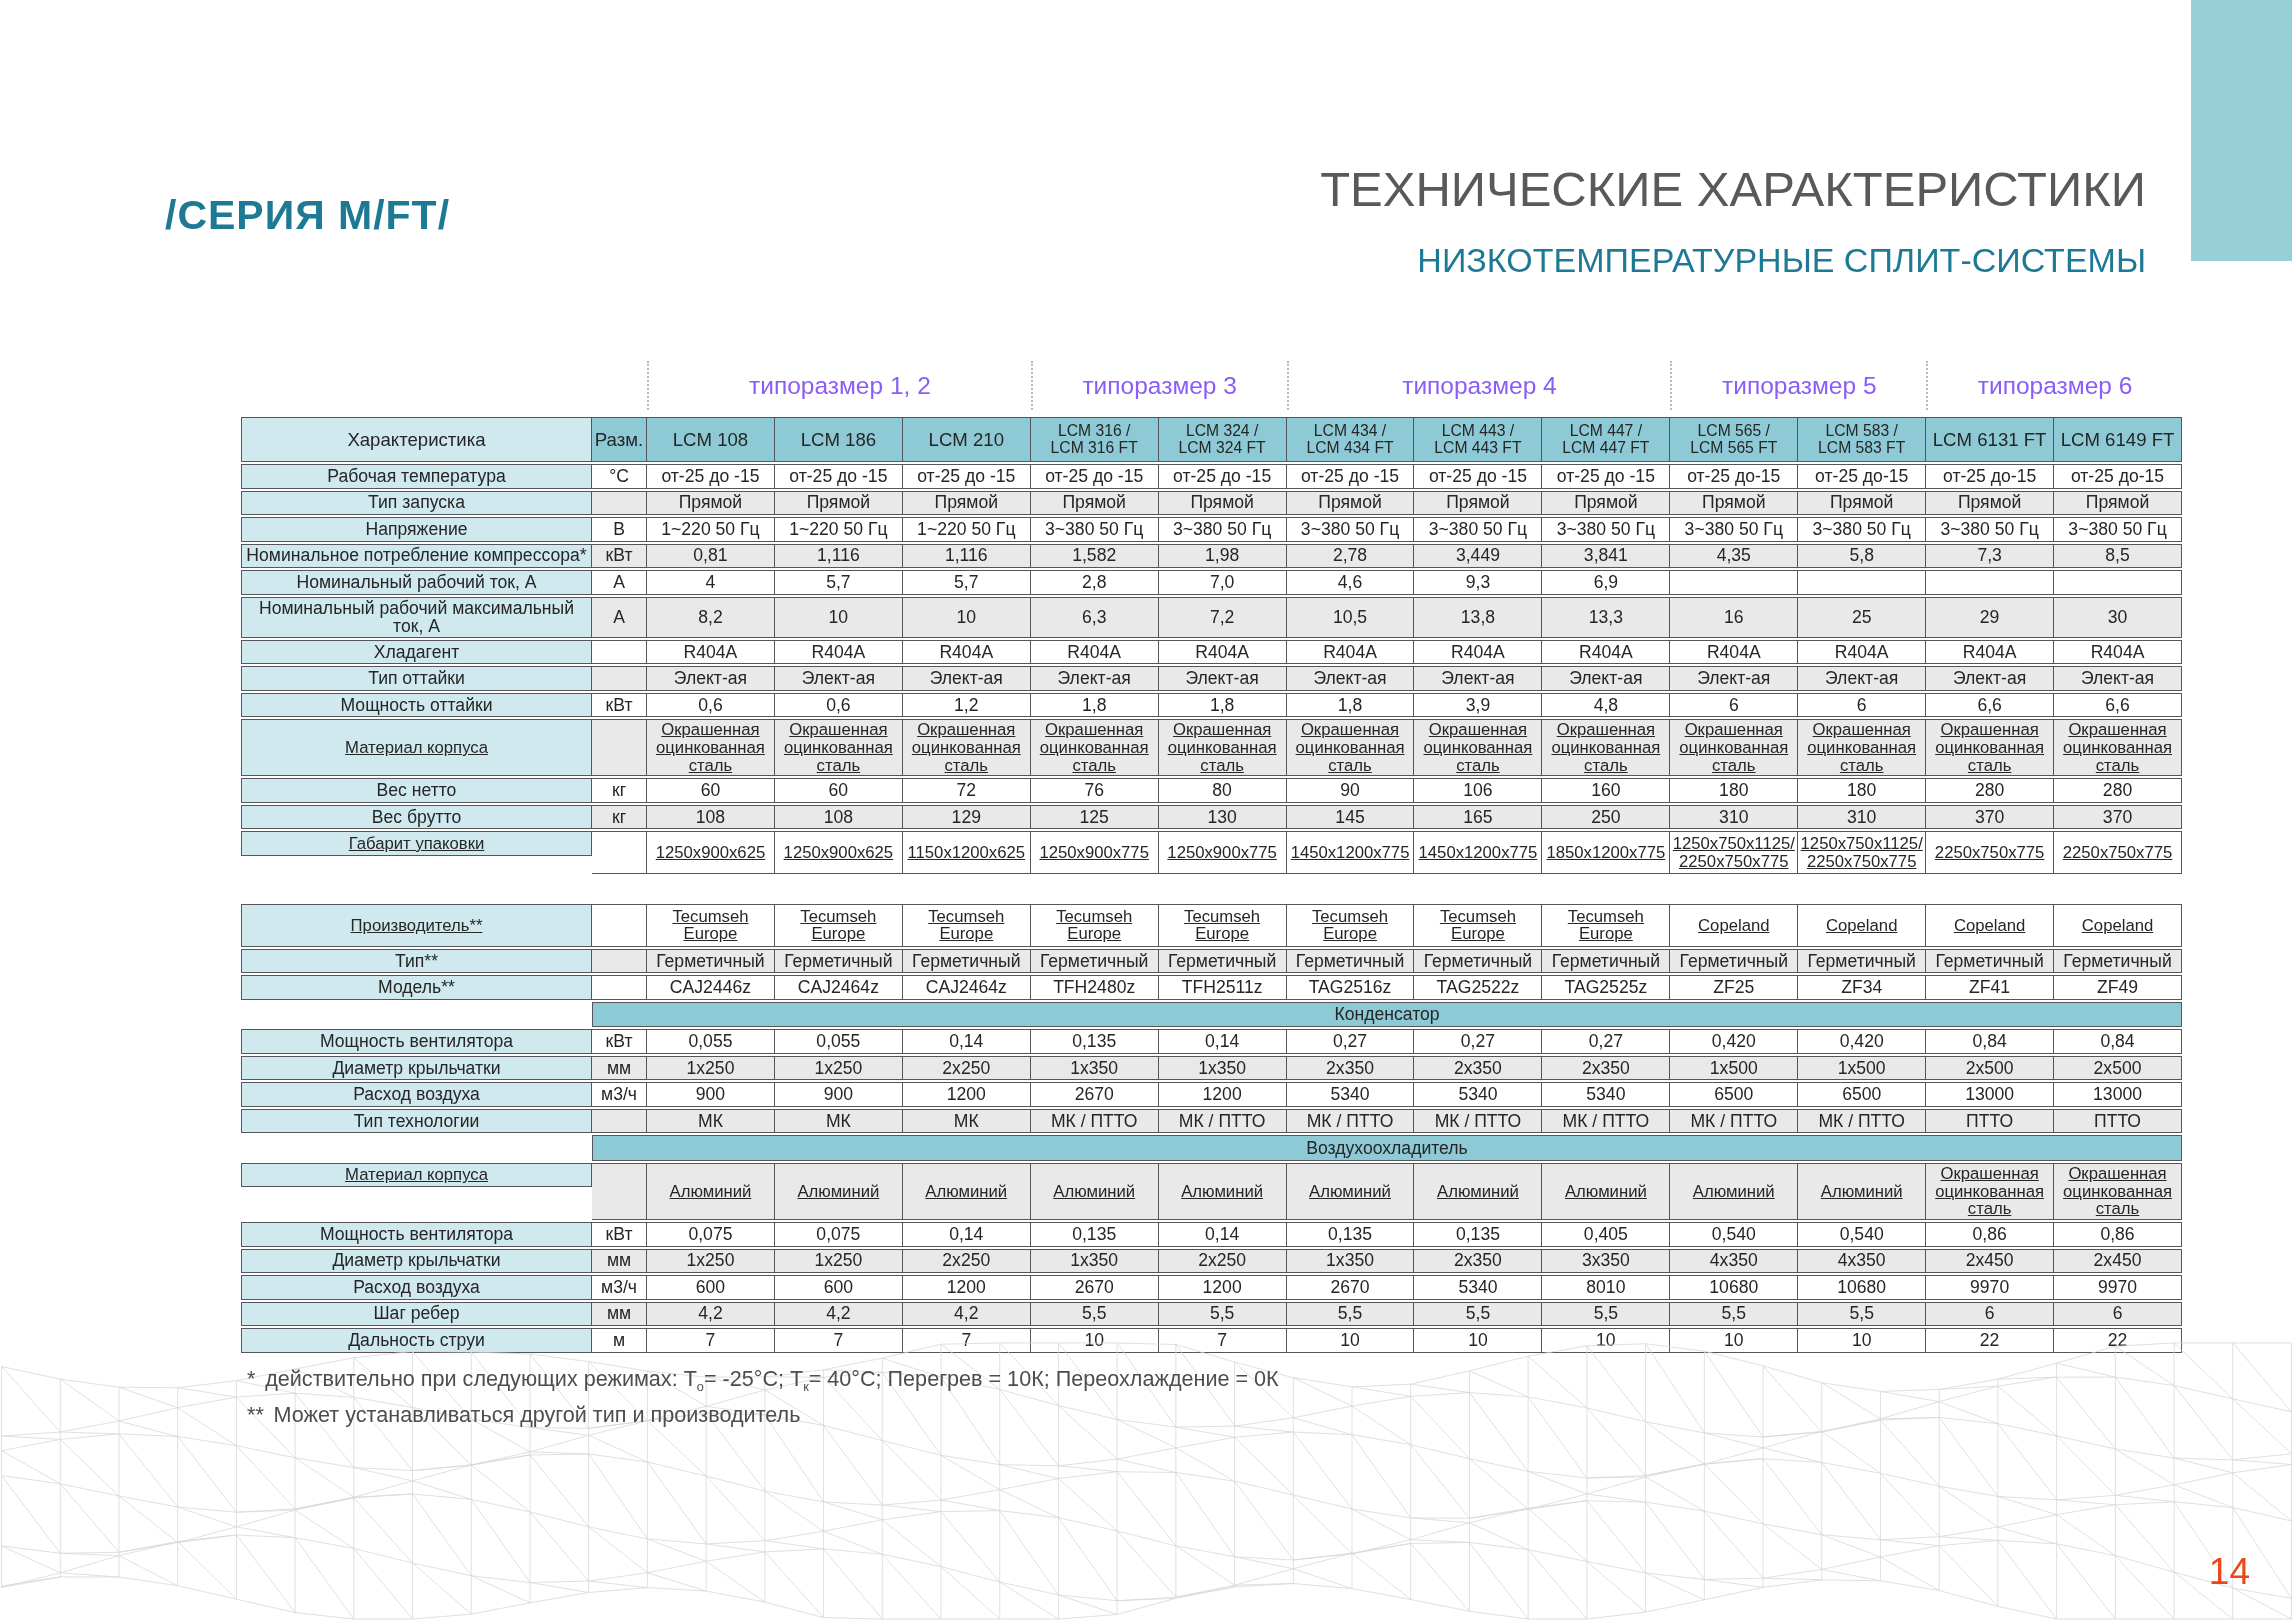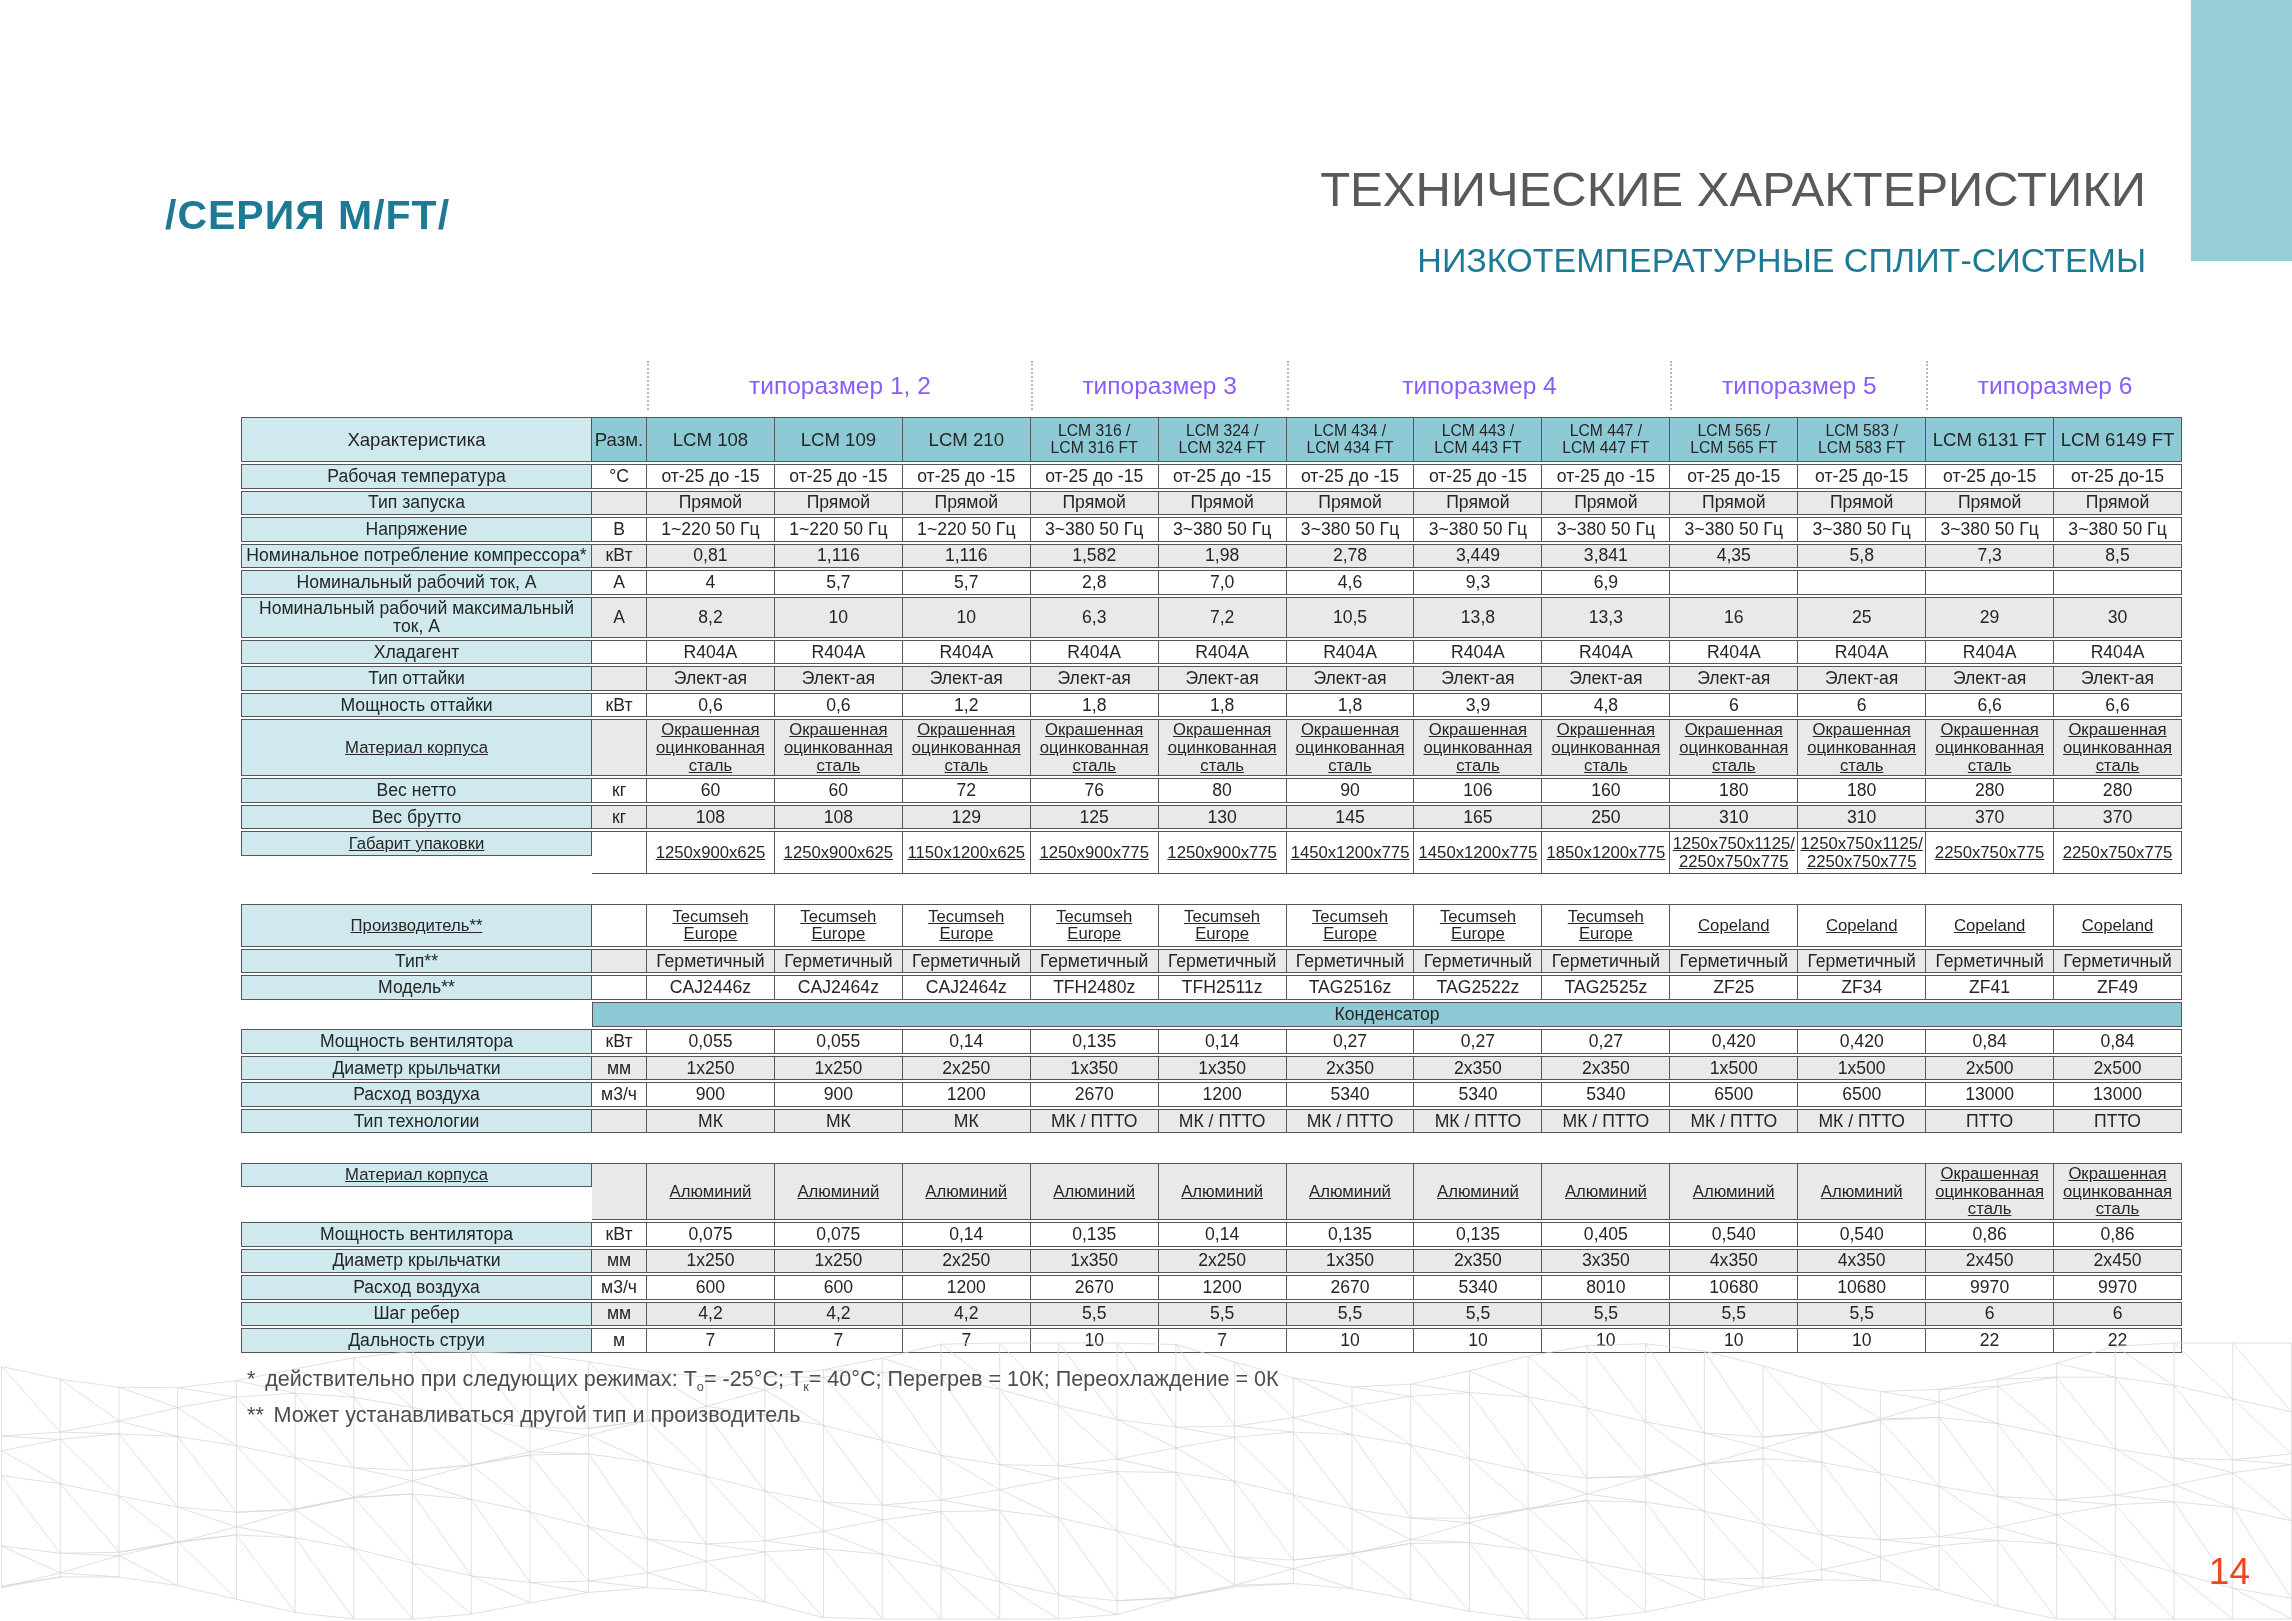--- a/index.html
+++ b/index.html
@@ -71,21 +71,21 @@
     <div class="group g3">типоразмер 4</div>
     <div class="group g2">типоразмер 5</div>
     <div class="group g2">типоразмер 6</div>
   </div>
 
   <div id="spec-table" class="spec-table">
       <div class="trow head">
         <div class="cell lab head-lab">Характеристика</div>
         <div class="cell thead">Разм.</div>
         <div class="cell thead">LCM 108</div>
-        <div class="cell thead">LCM 109</div>
+        <div class="cell thead">LCM 186</div>
         <div class="cell thead">LCM 210</div>
         <div class="cell thead two">LCM 316 /
 LCM 316 FT</div>
         <div class="cell thead two">LCM 324 /
 LCM 324 FT</div>
         <div class="cell thead two">LCM 434 /
 LCM 434 FT</div>
         <div class="cell thead two">LCM 443 /
 LCM 443 FT</div>
         <div class="cell thead two">LCM 447 /
@@ -453,20 +453,21 @@
         <div class="cell val">МК / ПТТО</div>
         <div class="cell val">МК / ПТТО</div>
         <div class="cell val">МК / ПТТО</div>
         <div class="cell val">МК / ПТТО</div>
         <div class="cell val">МК / ПТТО</div>
         <div class="cell val">ПТТО</div>
         <div class="cell val">ПТТО</div>
       </div>
       <div class="trow bandrow">
         <div class="cell labspace"></div>
+        <div class="cell band">Воздухоохладитель</div>
       </div>
       <div class="trow gray h52 f17 labtop">
         <div class="cell lab">Материал корпуса</div>
         <div class="cell unit"></div>
         <div class="cell val">Алюминий</div>
         <div class="cell val">Алюминий</div>
         <div class="cell val">Алюминий</div>
         <div class="cell val">Алюминий</div>
         <div class="cell val">Алюминий</div>
         <div class="cell val">Алюминий</div>

